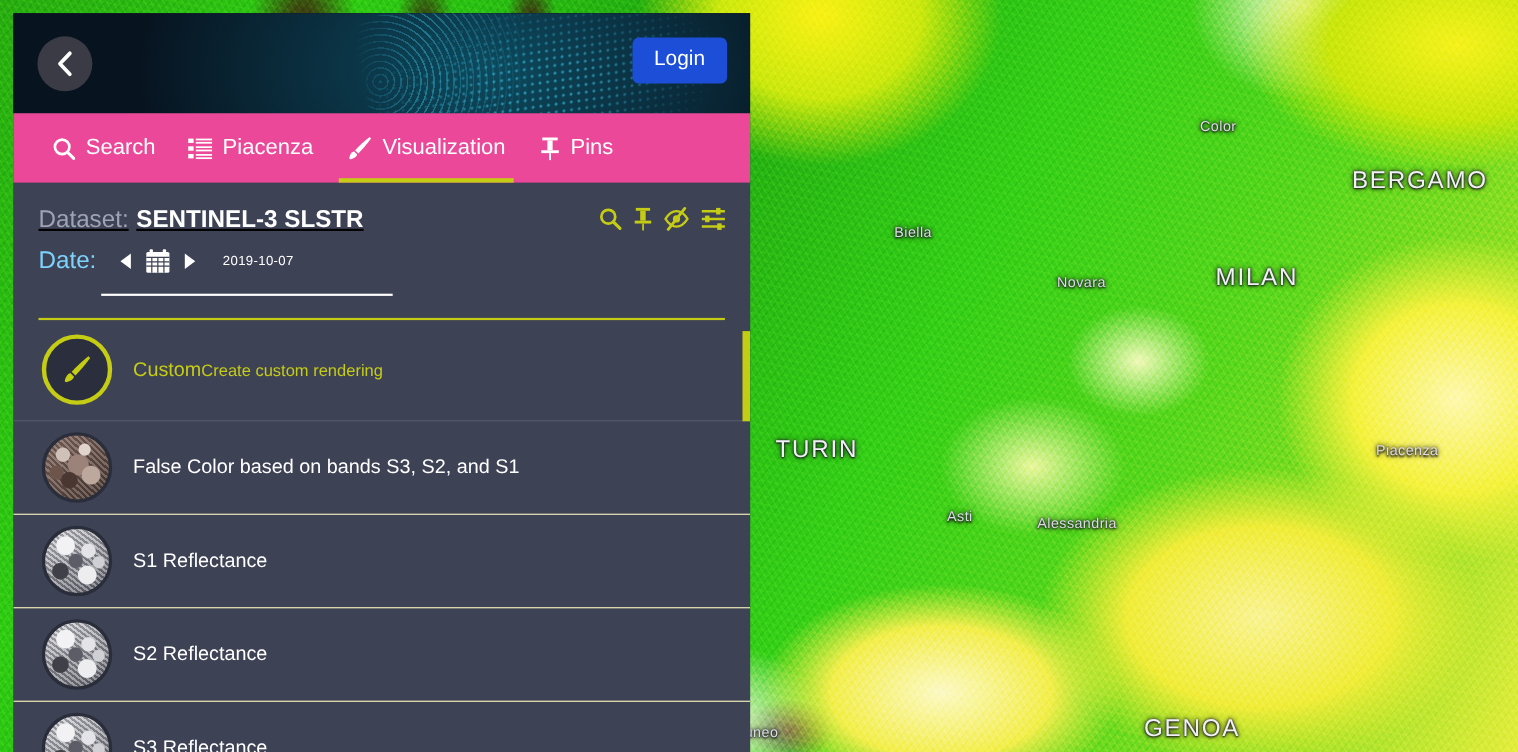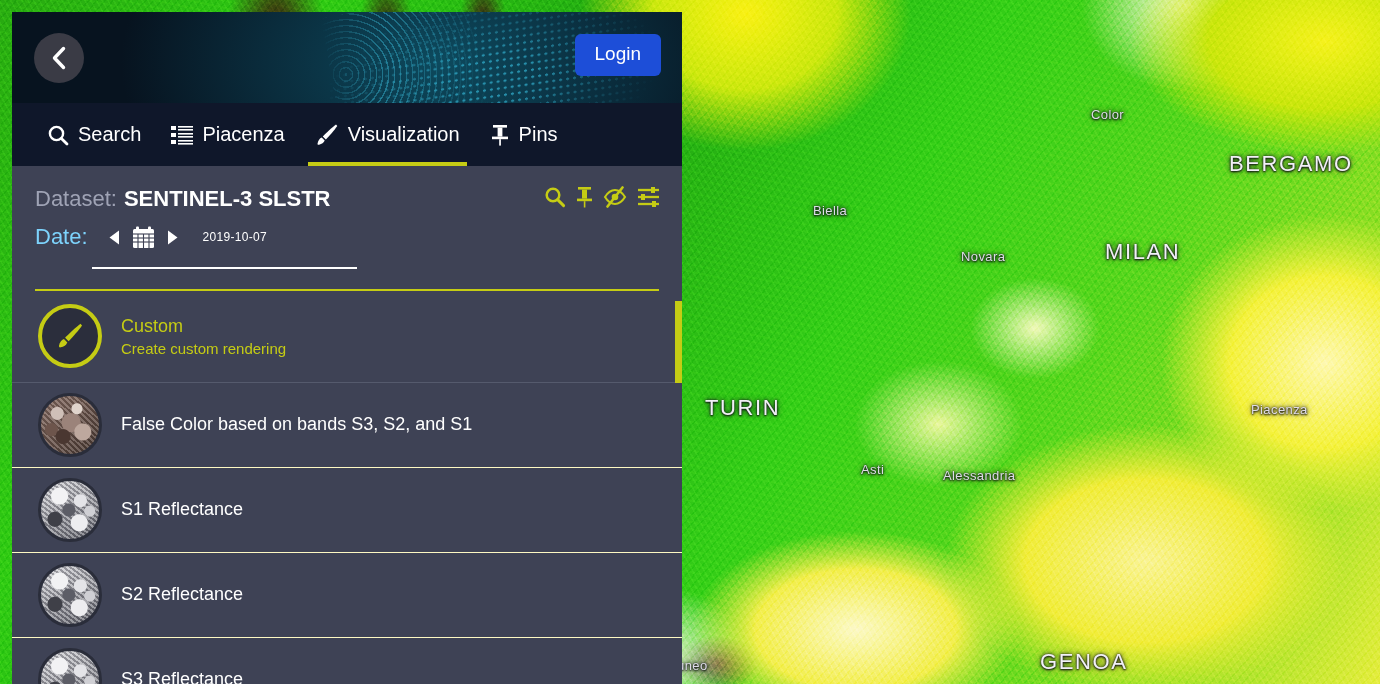--- a/index.html
+++ b/index.html
@@ -118,44 +118,45 @@
     position:absolute; right:21px; top:22px;
     background:#1d4ed8; color:#fff;
     font-size:19px; padding:9px 20px 11px;
     border:none; border-radius:6px; cursor:pointer;
     z-index:4; font-family:"Liberation Sans", sans-serif;
   }
 
   
   #navbar {
     height:63px;
-    background:#0f172a;
+    background:#ec4899;
     display:flex; align-items:center;
     padding-left:20px;
     gap:0;
     flex:0 0 auto;
     position:relative;
   }
   .nav-tab {
     display:flex; align-items:center; gap:9px;
     height:63px; padding:0 15px;
     color:#fff; font-size:20px;
     cursor:pointer; position:relative;
   }
   .nav-tab.active::after {
     content:""; position:absolute;
     left:8px; right:8px; bottom:0; height:4px;
     background:#c5cc14;
   }
 
   
   #dataset-row {
-    display:flex; align-items:flex-start;
+    display:flex; align-items:center;
     padding:20px 22px 0 23px;
     flex:0 0 auto;
+    text-decoration:underline;
   }
   #dataset-row .dslabel { color:#9fa3b5; font-size:22px; }
   #dataset-row .dsname  { color:#fff; font-size:22px; font-weight:700; margin-left:7px; }
   #dataset-icons { margin-left:auto; display:flex; align-items:center; gap:10px; }
   #dataset-icons .di { cursor:pointer; display:flex; align-items:center; }
 
   
   #date-block { padding:12px 22px 0 23px; flex:0 0 auto; }
   #date-row { display:flex; align-items:center; }
   #date-row .dtlabel { color:#7dd3fc; font-size:22px; margin-right:16px; }
@@ -211,21 +212,21 @@
     background-image:
       radial-gradient(circle at 32% 26%, #f2f2f4 0 8px, rgba(0,0,0,0) 9px),
       radial-gradient(circle at 68% 34%, #e4e4e8 0 6px, rgba(0,0,0,0) 7px),
       radial-gradient(circle at 24% 66%, #3f4048 0 7px, rgba(0,0,0,0) 8px),
       radial-gradient(circle at 66% 72%, #ededf0 0 8px, rgba(0,0,0,0) 9px),
       radial-gradient(circle at 48% 50%, #5c5d66 0 6px, rgba(0,0,0,0) 7px),
       radial-gradient(circle at 84% 52%, #cfcfd4 0 5px, rgba(0,0,0,0) 6px),
       repeating-linear-gradient(37deg, rgba(255,255,255,.28) 0 2px, rgba(40,40,50,.30) 2px 4px),
       linear-gradient(150deg,#dcdce0,#5a5b64);
   }
-  .vis-text { display:flex; flex-direction:column; justify-content:center; }
+  .vis-text { display:flex; flex-direction:row; justify-content:center; }
   .vis-title { font-size:18px; color:#fff; }
   .vis-title.sel { color:#c5cc14; }
   .vis-sub { font-size:15px; color:#c5cc14; margin-top:3px; }
   #scroll-thumb {
     position:absolute;
     right:0; top:10px;
     width:7px; height:82px;
     background:#c5cc14;
     cursor:pointer;
   }

